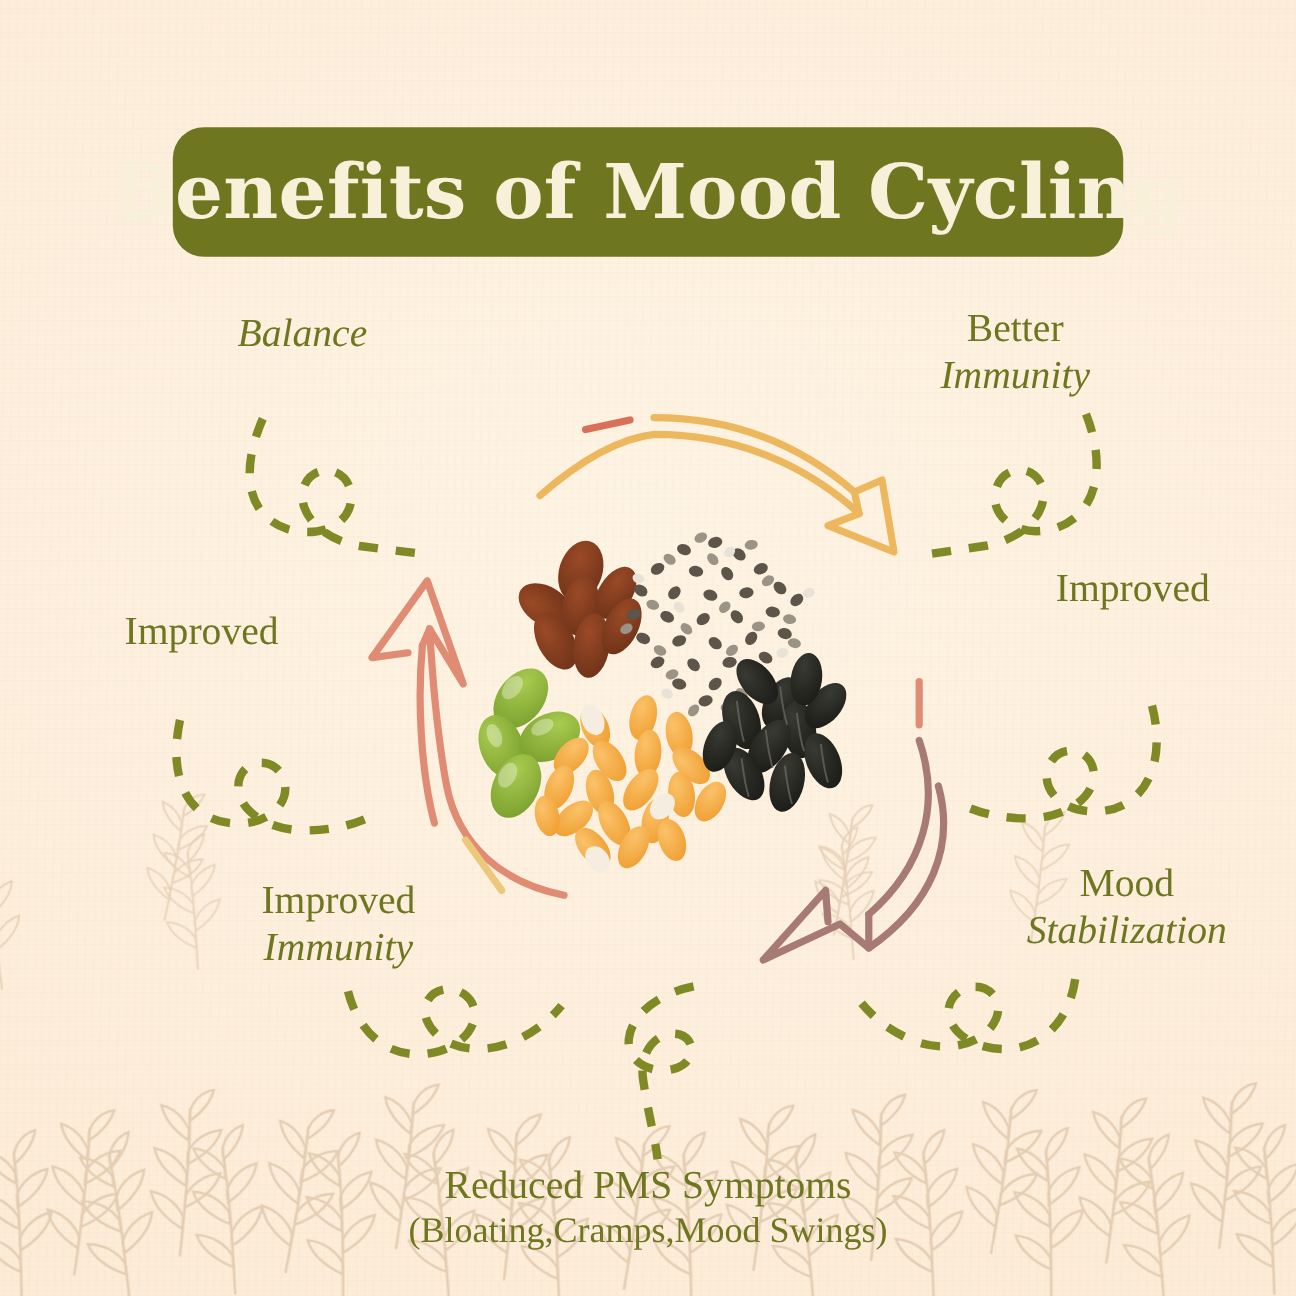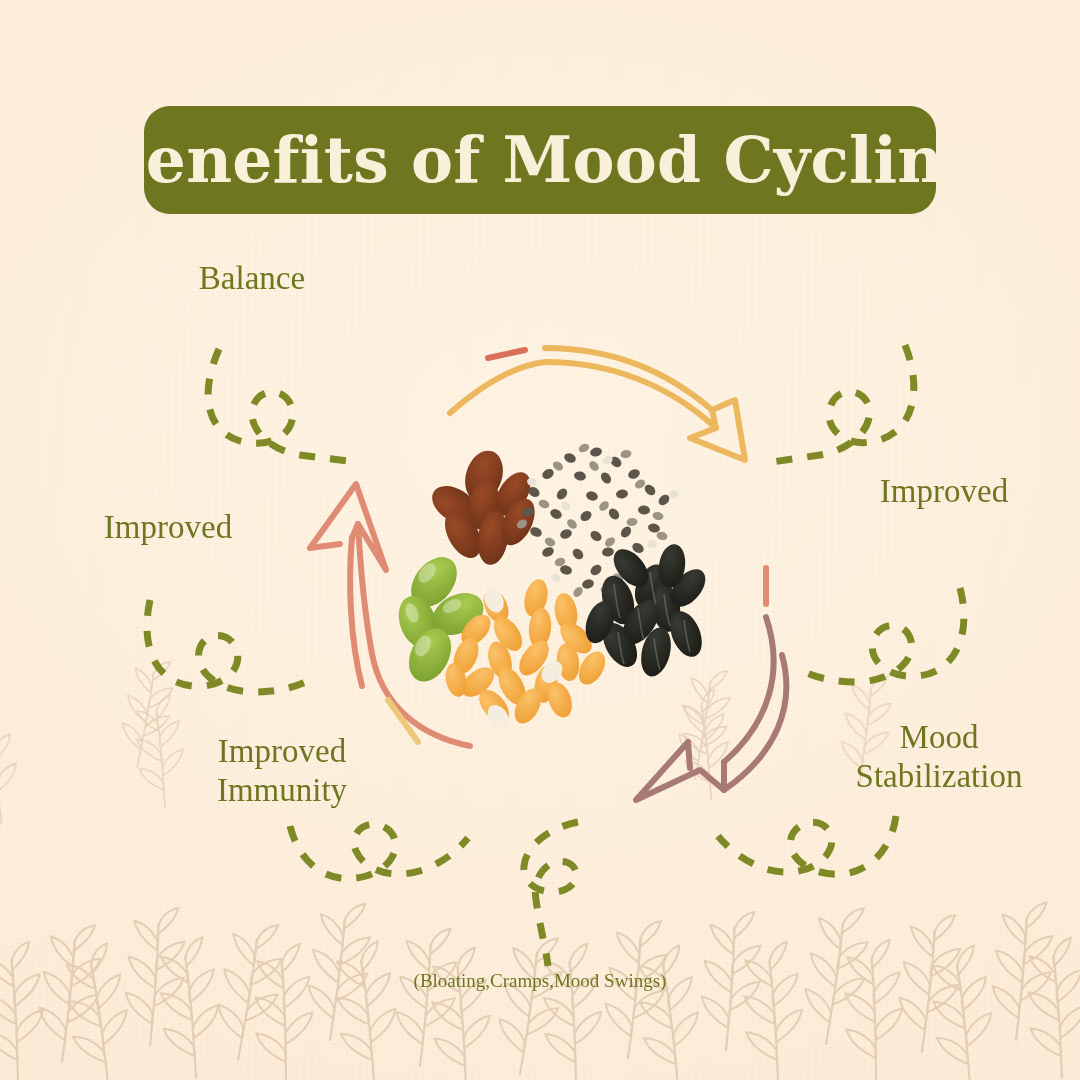--- a/index.html
+++ b/index.html
@@ -62,39 +62,39 @@
 
   
   .benefit {
     position: absolute;
     color: #6e7620;
     font-size: 33px;
     line-height: 1.19;
     text-align: center;
     font-family: "Liberation Serif", "DejaVu Serif", serif;
   }
-  .benefit .l2 { display: block; }
+  .benefit .l2 { display: block; font-style: italic; }
   #benefit-hormonal-balance   { left: 130px; top: 259px; width: 244px; }
   #benefit-better-immunity    { left: 726px; top: 255px; width: 240px; }
   #benefit-improved-metabolism{ left: 822px; top: 472px; width: 244px; }
   #benefit-mood-stabilization { left: 812px; top: 718px; width: 254px; }
   #benefit-improved-energy    { left: 36px;  top: 508px; width: 264px; }
   #benefit-improved-fertility { left: 168px; top: 732px; width: 228px; }
 
   #benefit-reduced-pms {
     position: absolute;
     left: 290px;
     top: 970px;
     width: 500px;
     text-align: center;
     color: #6e7620;
     font-family: "Liberation Serif", "DejaVu Serif", serif;
   }
   #benefit-reduced-pms .main { display: block; font-size: 33px; line-height: 1.14; }
-  #benefit-reduced-pms .sub  { display: block; font-size: 19px; line-height: 1.2; }
+  #benefit-reduced-pms .sub  { display: block; font-size: 30px; line-height: 1.2; }
 
   svg.layer {
     position: absolute;
     left: 0; top: 0;
     width: 1080px;
     height: 1080px;
     overflow: visible;
     pointer-events: none;
   }
 </style>
@@ -361,36 +361,41 @@
       <path d="M618,632 C 620,648 622,658 624,664"></path>
       <path d="M654,638 C 656,654 658,664 660,670"></path>
       <path d="M684,620 C 686,636 688,646 690,652"></path>
     </g>
   </svg>
 
   <div class="benefit" id="benefit-hormonal-balance">
     <span class="l2">Balance</span>
   </div>
 
+  <div class="benefit" id="benefit-better-immunity">
+    <span>Better</span>
+    <span class="l2">Immunity</span>
+  </div>
 
   <div class="benefit" id="benefit-improved-metabolism">
     <span>Improved</span>
   </div>
 
   <div class="benefit" id="benefit-mood-stabilization">
     <span>Mood</span>
     <span class="l2">Stabilization</span>
   </div>
 
   <div class="benefit" id="benefit-improved-energy">
     <span>Improved</span>
   </div>
 
   <div class="benefit" id="benefit-improved-fertility">
     <span>Improved</span>
     <span class="l2">Immunity</span>
   </div>
 
   <div id="benefit-reduced-pms">
+    <span class="main">Reduced PMS Symptoms</span>
     <span class="sub">(Bloating,Cramps,Mood Swings)</span>
   </div>
 
 </div>
 
 </body></html>

